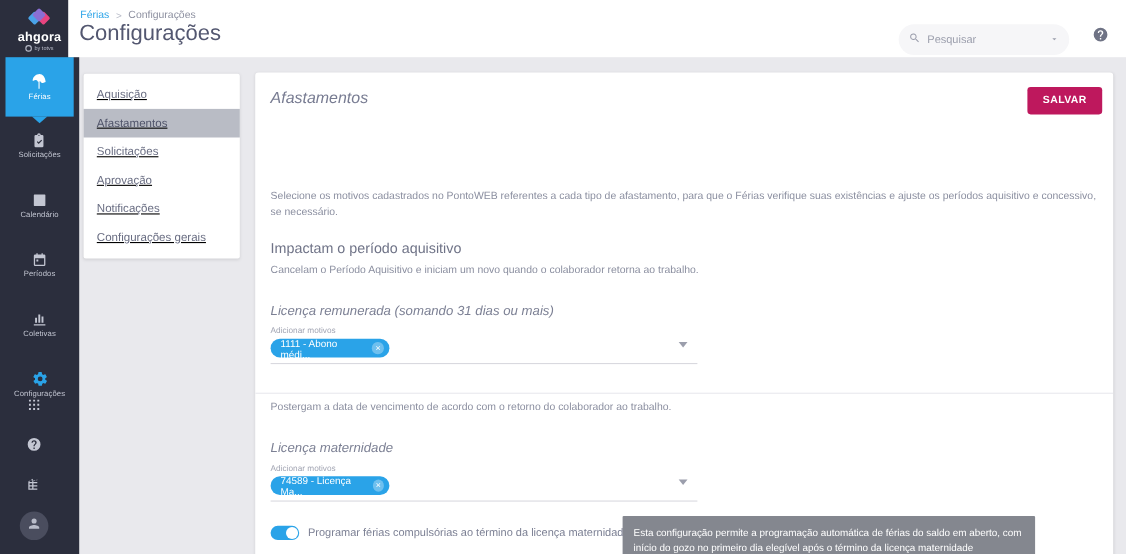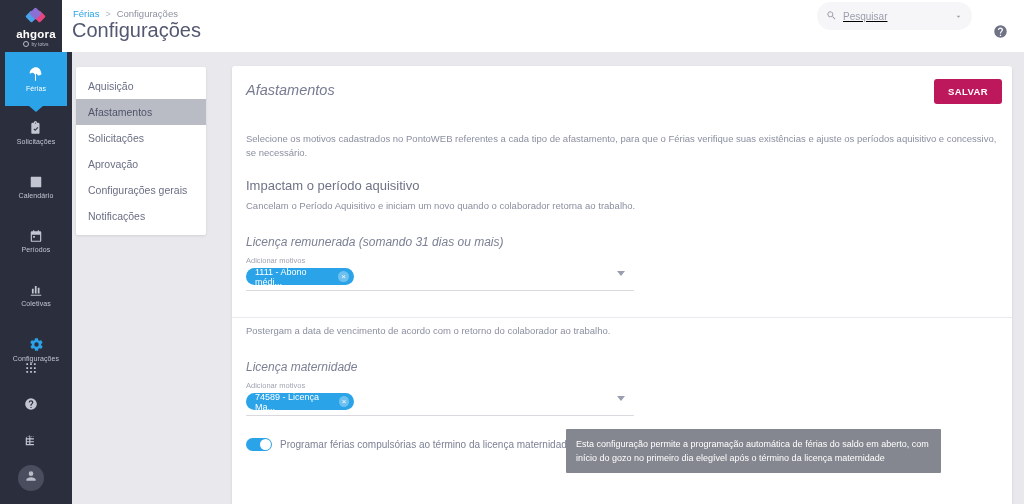--- a/index.html
+++ b/index.html
@@ -85,39 +85,40 @@
     font-size: 9.5px; color: #8d90a0;
     display: flex; align-items: center; gap: 6px;
   }
   .crumbs .c-link { color: #2aa3e8; }
   .crumbs .c-sep { color: #b6b9c6; font-size: 9px; }
   .page-title {
     position: absolute; left: 10px; top: 19px;
     font-size: 20px; color: #535770; font-weight: normal;
   }
   .search-box {
-    position: absolute; right: 52px; top: 2px;
+    position: absolute; right: 52px; top: 22px;
     width: 155px; height: 28px; border-radius: 14px;
     background: #f6f6f8; display: flex; align-items: center;
-    padding: 0 9px; gap: 6px; text-decoration: underline;
+    padding: 0 9px; gap: 6px;
   }
   .search-box .s-ph { font-size: 10px; color: #9b9eac; flex: 1; }
   .search-box svg { fill: #9b9eac; }
   .help-top {
     position: absolute; right: 16px; top: 24px;
     width: 15px; height: 15px;
   }
   .help-top svg { fill: #6f7385; }
 
   
   .menu-card {
     position: absolute; left: 76px; top: 67px;
-    width: 130px; background: #ffffff;
+    width: 142px; background: #ffffff;
     border-radius: 2px; box-shadow: 0 1px 3px rgba(0,0,0,.10);
     padding: 6px 0;
+    text-decoration: underline;
   }
   .menu-item {
     height: 26px; display: flex; align-items: center;
     padding-left: 12px; font-size: 10.5px; color: #6a6e83;
   }
   .menu-item.active { background: #b9bcc5; color: #50546a; }
 
   
   .main-card {
     position: absolute; left: 232px; top: 66px;
@@ -146,21 +147,21 @@
     border-bottom: 1px solid #e6e6ea; height: 26px;
   }
   .tab {
     font-size: 10px; color: #9b9eac; font-weight: bold;
     letter-spacing: .2px; padding: 0 9px 7px 9px; cursor: pointer;
   }
   .tab.active { color: #2aa3e8; border-bottom: 2px solid #2aa3e8; }
 
   .mc-body { padding: 18px 14px 0 14px; }
   .intro {
-    font-size: 9.5px; color: #8b8fa0; line-height: 14px;
+    font-size: 9.5px; color: #8b8fa0; line-height: 14px; margin-top: 40px;
   }
   .sec-title {
     margin-top: 18px; font-size: 13px; color: #6f7387; font-weight: normal;
   }
   .sec-desc { margin-top: 7px; font-size: 9.5px; color: #8b8fa0; }
   .field-title {
     margin-top: 24px; font-size: 12px; color: #7c8094;
     font-style: italic; font-weight: normal;
   }
   .field-label { margin-top: 7px; font-size: 7.5px; color: #a2a5b3; }
@@ -363,24 +364,24 @@
     <div class="menu-item active">
       <span>Afastamentos</span>
     </div>
     <div class="menu-item">
       <span>Solicitações</span>
     </div>
     <div class="menu-item">
       <span>Aprovação</span>
     </div>
     <div class="menu-item">
+      <span>Notificações</span>
+    </div>
+    <div class="menu-item">
       <span>Configurações gerais</span>
-    </div>
-    <div class="menu-item">
-      <span>Notificações</span>
     </div>
   </div>
 
   <div class="main-card">
 
     <div class="mc-head">
       <h2 class="mc-title">Afastamentos</h2>
       <button class="btn-save">SALVAR</button>
     </div>
 

